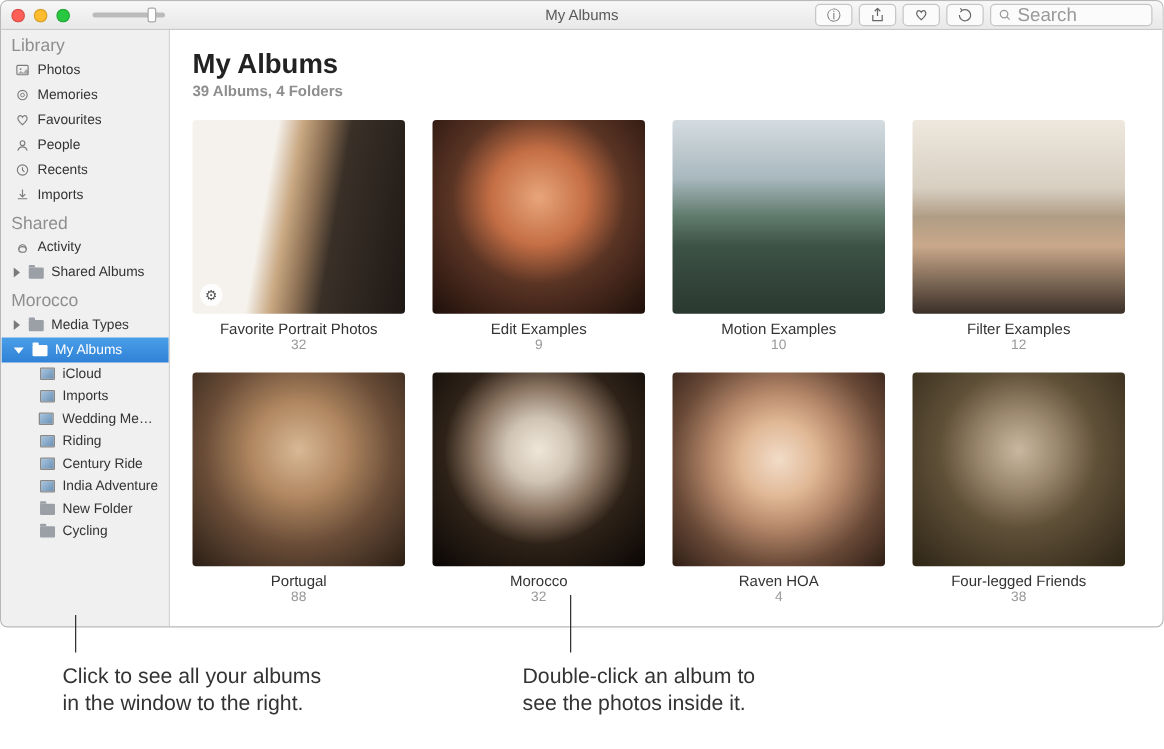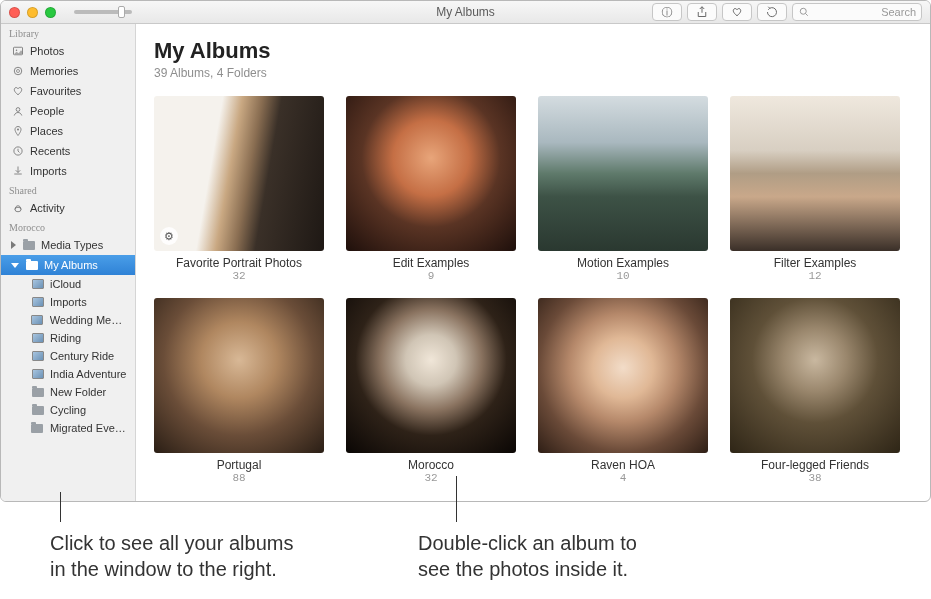--- a/index.html
+++ b/index.html
@@ -43,31 +43,31 @@
 .wtitle {
   position: absolute; left: 0; right: 0; text-align: center; font-size: 12px; color: #5a5a5a; pointer-events: none;
 }
 .toolbar-right { margin-left: auto; display: flex; gap: 5px; align-items: center;}
 .tb-btn {
   width: 30px; height: 18px; border: 1px solid #c6c6c6; border-radius: 4px; background: #fbfbfb;
   display: flex; align-items: center; justify-content: center; font-size: 11px; color: #666;
 }
 .search-field {
   width: 130px; height: 18px; border: 1px solid #c6c6c6; border-radius: 4px; background: #fbfbfb;
-  display: flex; align-items: center; padding: 0 5px; gap: 4px; color: #999; font-size: 11px; justify-content: space-between;
+  display: flex; align-items: center; padding: 0 5px; gap: 4px; color: #999; font-size: 15px;
 }
 .body { flex: 1; display: flex; overflow: hidden; }
 .sidebar {
   width: 135px; background: #f0f0f0; border-right: 1px solid #d5d5d5;
   overflow-y: auto; font-size: 11px; position: relative;
 }
 .sidebar::-webkit-scrollbar { width: 12px; }
 .sidebar::-webkit-scrollbar-thumb { background: #c4c4c4; border-radius: 6px; border: 3px solid #f0f0f0;}
 .section-header {
-  font-size: 10px; color: #8e8e8e; padding: 4px 8px 2px 8px; font-weight: 500; font-family: Liberation Serif, serif;
+  font-size: 14px; color: #8e8e8e; padding: 4px 8px 2px 8px; font-weight: 500;
 }
 .side-item {
   display: flex; align-items: center; gap: 6px; padding: 2px 6px 2px 10px; height: 20px; color: #333; white-space: nowrap; overflow: hidden;
 }
 .side-item.sub { padding-left: 30px; height: 18px;}
 .side-item.selected { background: linear-gradient(#4a9ee8, #2f82d6); color: #fff; }
 .side-item .disc { width: 0; height: 0; border-top: 4px solid transparent; border-bottom: 4px solid transparent; border-left: 5px solid #7a7a7a;}
 .side-item .disc.down { border: none; width: 0; height: 0; border-left: 4px solid transparent; border-right: 4px solid transparent; border-top: 5px solid #7a7a7a;}
 .side-item.selected .disc.down { border-top-color: #fff;}
 .side-icon { width: 13px; height: 13px; display: inline-flex; align-items: center; justify-content: center; font-size: 11px; color: #7a7a7a;}
@@ -76,48 +76,48 @@
 .folder-icon { width: 12px; height: 9px; background: #9aa0a6; border-radius: 1px; position: relative;}
 .folder-icon::before { content: ""; position: absolute; top: -2px; left: 0; width: 5px; height: 2px; background: #9aa0a6; border-radius: 1px 1px 0 0;}
 .side-item.selected .folder-icon, .side-item.selected .folder-icon::before { background: #fff; }
 .thumb-icon { width: 12px; height: 10px; background: linear-gradient(135deg,#a8c5e0,#6b91b5); border-radius: 1px; border: 0.5px solid #888;}
 .main {
   flex: 1; overflow-y: auto; padding: 14px 20px 20px 18px; position: relative;
 }
 .main::-webkit-scrollbar { width: 15px; }
 .main::-webkit-scrollbar-thumb { background: #c4c4c4; border-radius: 8px; border: 4px solid #fff;}
 .page-title { font-size: 22px; font-weight: 700; color: #222; }
-.page-sub { font-size: 12px; color: #8e8e8e; margin-top: 2px; margin-bottom: 16px;}
+.page-sub { font-size: 12px; color: #8e8e8e; margin-top: 2px; margin-bottom: 16px; font-weight: bold;}
 .grid {
   display: grid; grid-template-columns: repeat(4, 170px); gap: 16px 22px;
 }
 .album-tile { display: flex; flex-direction: column; align-items: center; }
 .album-cover {
   width: 170px; height: 155px; border-radius: 3px; position: relative; overflow: hidden;
 }
 .album-name { font-size: 12px; color: #333; margin-top: 5px; text-align: right;}
-.album-count { font-size: 11px; color: #999; text-align: left; font-family: Liberation Mono, monospace;}
+.album-count { font-size: 11px; color: #999; text-align: left;}
 .smart-badge {
   position: absolute; left: 6px; bottom: 6px; width: 18px; height: 18px; border-radius: 50%;
   background: rgba(255,255,255,0.85); display: flex; align-items: center; justify-content: center;
   font-size: 11px; color: #555;
 }
 
 .cov1 { background: linear-gradient(100deg, #f5f2ed 0%, #f5f2ed 35%, #c9a882 45%, #8a6e52 55%, #3a3028 65%, #1e1814 100%);}
 .cov2 { background: radial-gradient(circle at 50% 40%, #e8a57a 0%, #c56f45 30%, #5a3424 55%, #1e0f0b 100%);}
 .cov3 { background: linear-gradient(180deg, #d4dce0 0%, #a9b8bf 30%, #5f7a6b 50%, #3d5246 65%, #2a3830 100%);}
 .cov4 { background: linear-gradient(180deg, #efe8de 0%, #d8cfc2 35%, #b09d85 50%, #c9a88a 65%, #3a2f28 100%);}
 .cov5 { background: radial-gradient(circle at 50% 40%, #d8b896 0%, #b08760 30%, #6a4d38 60%, #2a1e15 100%);}
 .cov6 { background: radial-gradient(circle at 50% 40%, #f0e6d8 0%, #d0c5b5 20%, #8a7360 40%, #2e2218 60%, #0a0604 100%);}
 .cov7 { background: radial-gradient(circle at 50% 45%, #f2dcc8 0%, #e0b896 25%, #b5886a 45%, #6a4a38 70%, #2e1e15 100%);}
 .cov8 { background: radial-gradient(circle at 50% 40%, #c9b8a0 0%, #9a876d 25%, #5f5038 50%, #2e2516 100%);}
 
 .annotations { width: 931px; position: relative; height: 95px;}
 .callout-line { position: absolute; width: 1px; background: #333; }
-.callout-text { position: absolute; font-size: 20px; color: #333; line-height: 1.3;}
+.callout-text { position: absolute; font-size: 17px; color: #333; line-height: 1.3;}
 .svg-ico { width: 12px; height: 12px; }
 </style>
 </head>
 <body>
 
 <div class="window">
 
   <div class="titlebar">
     <div class="traffic">
       <div class="dot red"></div>
@@ -192,29 +192,20 @@
               <svg class="svg-ico" viewBox="0 0 16 16">
                 <circle cx="8" cy="6" r="2.5" fill="none" stroke="currentColor" stroke-width="1.2"></circle>
                 <path d="M3 14c1-3 3-4 5-4s4 1 5 4" fill="none" stroke="currentColor" stroke-width="1.2"></path>
               </svg>
             </span>
             <span class="side-label">People</span>
           </div>
           <div class="side-item">
             <span class="side-icon">
               <svg class="svg-ico" viewBox="0 0 16 16">
-                <path d="M8 2c-2.5 0-4 2-4 4 0 3 4 8 4 8s4-5 4-8c0-2-1.5-4-4-4z" fill="none" stroke="currentColor" stroke-width="1.2"></path>
-                <circle cx="8" cy="6" r="1.3" fill="currentColor"></circle>
-              </svg>
-            </span>
-            <span class="side-label">Places</span>
-          </div>
-          <div class="side-item">
-            <span class="side-icon">
-              <svg class="svg-ico" viewBox="0 0 16 16">
                 <circle cx="8" cy="8" r="5.5" fill="none" stroke="currentColor" stroke-width="1.2"></circle>
                 <path d="M8 5v3l2 2" fill="none" stroke="currentColor" stroke-width="1.2"></path>
               </svg>
             </span>
             <span class="side-label">Recents</span>
           </div>
           <div class="side-item">
             <span class="side-icon">
               <svg class="svg-ico" viewBox="0 0 16 16">
                 <path d="M8 2v8M5 7l3 3 3-3M3 12h10" fill="none" stroke="currentColor" stroke-width="1.2"></path>
@@ -228,20 +219,27 @@
       <div id="shared-list">
           <div class="side-item">
             <span class="side-icon">
               <svg class="svg-ico" viewBox="0 0 16 16">
                 <path d="M4 10a4 3 0 0 1 8 0 4 3 0 0 1-8 0z" fill="none" stroke="currentColor" stroke-width="1.2"></path>
                 <path d="M4 10c0-3 2-5 4-5s4 2 4 5" fill="none" stroke="currentColor" stroke-width="1.2"></path>
               </svg>
             </span>
             <span class="side-label">Activity</span>
           </div>
+          <div class="side-item">
+            <span class="disc"></span>
+            <span class="side-icon">
+              <span class="folder-icon"></span>
+            </span>
+            <span class="side-label">Shared Albums</span>
+          </div>
         </div>
 
       <div class="section-header">Morocco</div>
       <div id="albums-list">
           <div class="side-item">
             <span class="disc"></span>
             <span class="side-icon">
               <span class="folder-icon"></span>
             </span>
             <span class="side-label">Media Types</span>
@@ -293,26 +291,20 @@
             <span class="side-icon">
               <span class="folder-icon"></span>
             </span>
             <span class="side-label">New Folder</span>
           </div>
           <div class="side-item sub">
             <span class="side-icon">
               <span class="folder-icon"></span>
             </span>
             <span class="side-label">Cycling</span>
-          </div>
-          <div class="side-item sub">
-            <span class="side-icon">
-              <span class="folder-icon"></span>
-            </span>
-            <span class="side-label">Migrated Events</span>
           </div>
         </div>
     </div>
 
     <div class="main">
       <div class="page-title">My Albums</div>
       <div class="page-sub">39 Albums, 4 Folders</div>
       <div class="grid" id="album-grid">
           <div class="album-tile">
             <div class="album-cover cov1">

